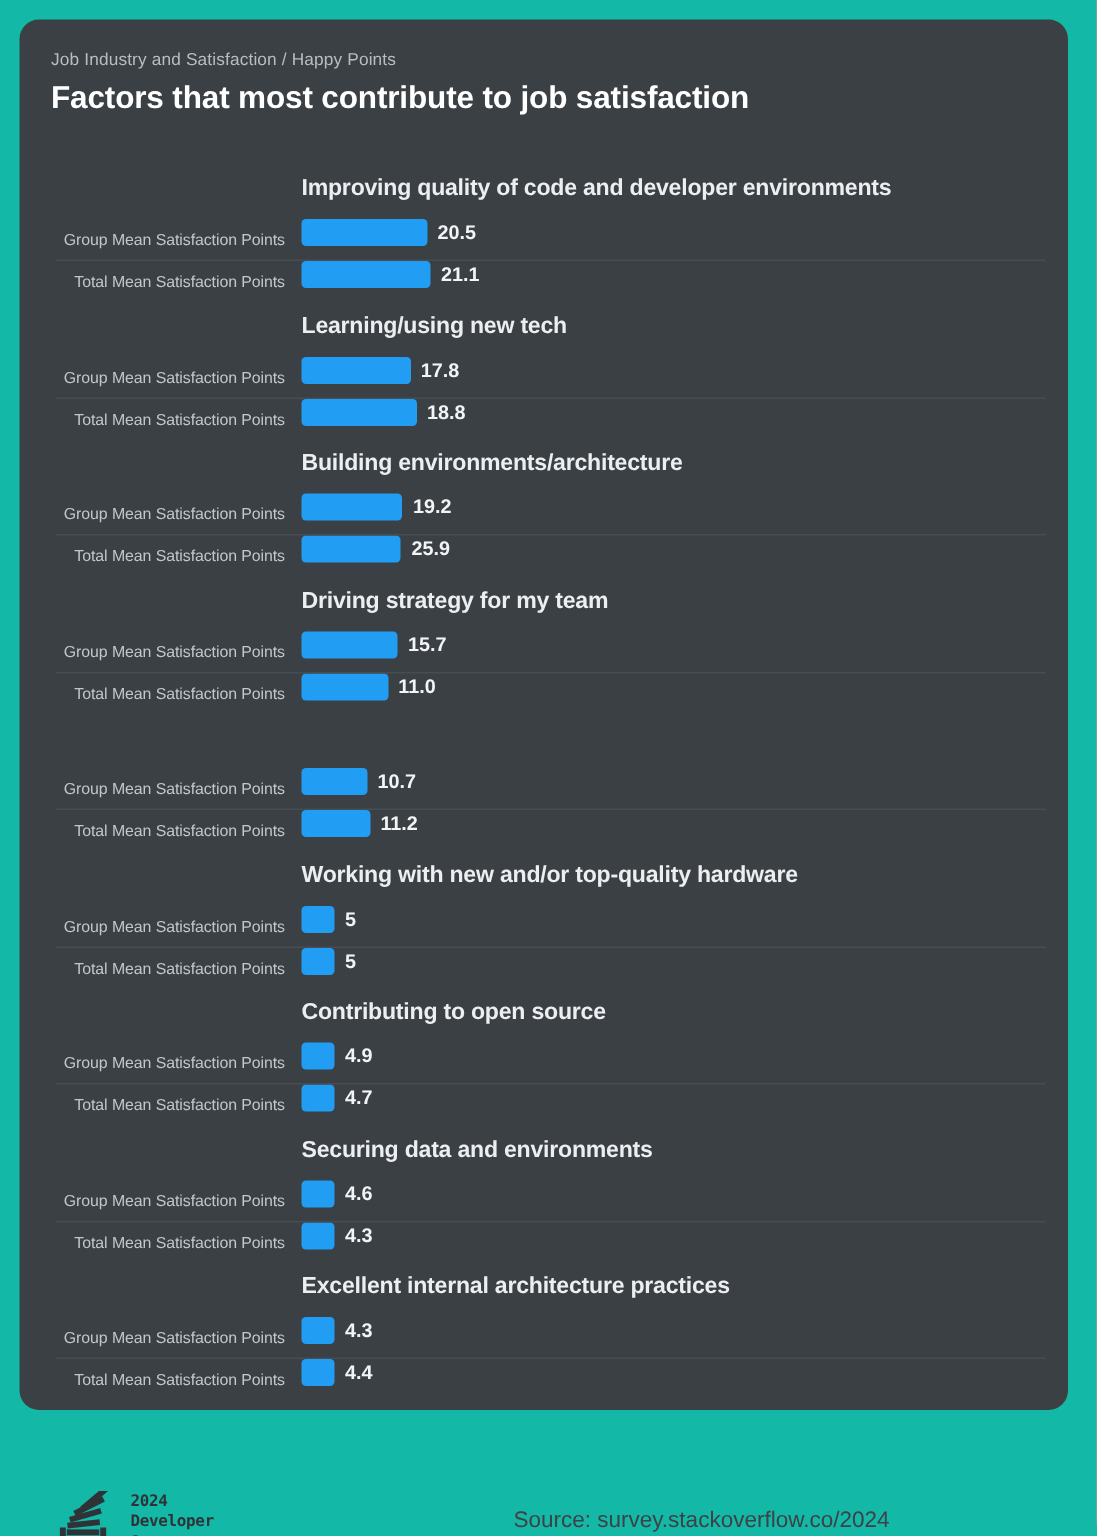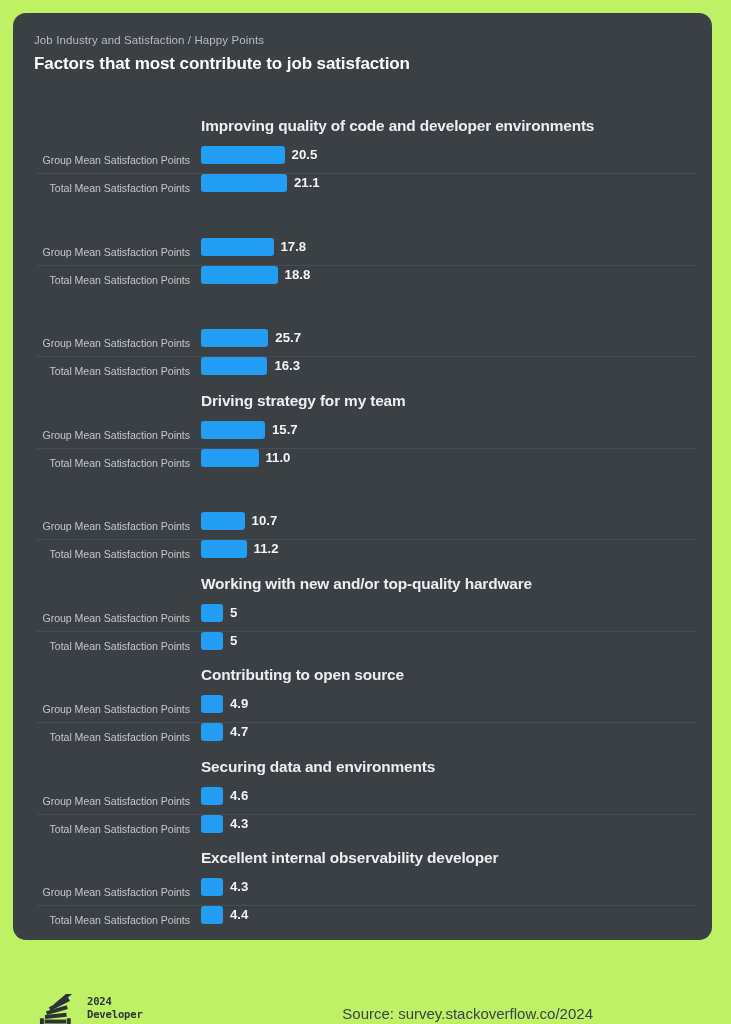--- a/index.html
+++ b/index.html
@@ -12,21 +12,21 @@
   body {
     background: #f2f0ed;
     font-family: "Liberation Sans", sans-serif;
     overflow: hidden;
   }
 
   .page {
     position: relative;
     width: 731px;
     height: 1024px;
-    background: #bef264;
+    background: #14b8a6;
   }
 
   
   .card {
     position: absolute;
     left: 13px;
     top: 13px;
     width: 699px;
     height: 927px;
     background: #3b4045;
@@ -41,21 +41,21 @@
     font-size: 11.5px;
     color: #b9bcc0;
     letter-spacing: .1px;
     white-space: nowrap;
   }
 
   .chart-title {
     position: absolute;
     left: 21px;
     top: 41px;
-    font-size: 17px;
+    font-size: 21px;
     font-weight: bold;
     color: #ffffff;
     letter-spacing: -.1px;
     white-space: nowrap;
   }
 
   
   .groups {
     position: absolute;
     left: 0;
@@ -207,49 +207,51 @@
           <div class="row r2">
             <div class="row-label">Total Mean Satisfaction Points</div>
             <div class="bar-wrap">
               <div class="bar" style="width: 86px; background: rgb(33, 158, 243);"></div>
               <div class="bar-value">21.1</div>
             </div>
           </div>
           <div class="divider"></div>
         </div>
         <div class="group">
+          <div class="group-title">Learning/using new tech</div>
           <div class="row r1">
             <div class="row-label">Group Mean Satisfaction Points</div>
             <div class="bar-wrap">
               <div class="bar" style="width: 72.5px; background: rgb(33, 158, 243);"></div>
               <div class="bar-value">17.8</div>
             </div>
           </div>
           <div class="row r2">
             <div class="row-label">Total Mean Satisfaction Points</div>
             <div class="bar-wrap">
               <div class="bar" style="width: 76.6px; background: rgb(33, 158, 243);"></div>
               <div class="bar-value">18.8</div>
             </div>
           </div>
           <div class="divider"></div>
         </div>
         <div class="group">
+          <div class="group-title">Building environments/architecture</div>
           <div class="row r1">
             <div class="row-label">Group Mean Satisfaction Points</div>
             <div class="bar-wrap">
               <div class="bar" style="width: 67.3px; background: rgb(33, 158, 243);"></div>
-              <div class="bar-value">25.7</div>
+              <div class="bar-value">19.2</div>
             </div>
           </div>
           <div class="row r2">
             <div class="row-label">Total Mean Satisfaction Points</div>
             <div class="bar-wrap">
               <div class="bar" style="width: 66.4px; background: rgb(33, 158, 243);"></div>
-              <div class="bar-value">16.3</div>
+              <div class="bar-value">25.9</div>
             </div>
           </div>
           <div class="divider"></div>
         </div>
         <div class="group">
           <div class="group-title">Driving strategy for my team</div>
           <div class="row r1">
             <div class="row-label">Group Mean Satisfaction Points</div>
             <div class="bar-wrap">
               <div class="bar" style="width: 64px; background: rgb(33, 158, 243);"></div>
@@ -330,21 +332,21 @@
           <div class="row r2">
             <div class="row-label">Total Mean Satisfaction Points</div>
             <div class="bar-wrap">
               <div class="bar" style="width: 22px; background: rgb(33, 158, 243);"></div>
               <div class="bar-value">4.3</div>
             </div>
           </div>
           <div class="divider"></div>
         </div>
         <div class="group">
-          <div class="group-title">Excellent internal observability developer</div>
+          <div class="group-title">Excellent internal architecture practices</div>
           <div class="row r1">
             <div class="row-label">Group Mean Satisfaction Points</div>
             <div class="bar-wrap">
               <div class="bar" style="width: 22px; background: rgb(33, 158, 243);"></div>
               <div class="bar-value">4.3</div>
             </div>
           </div>
           <div class="row r2">
             <div class="row-label">Total Mean Satisfaction Points</div>
             <div class="bar-wrap">

